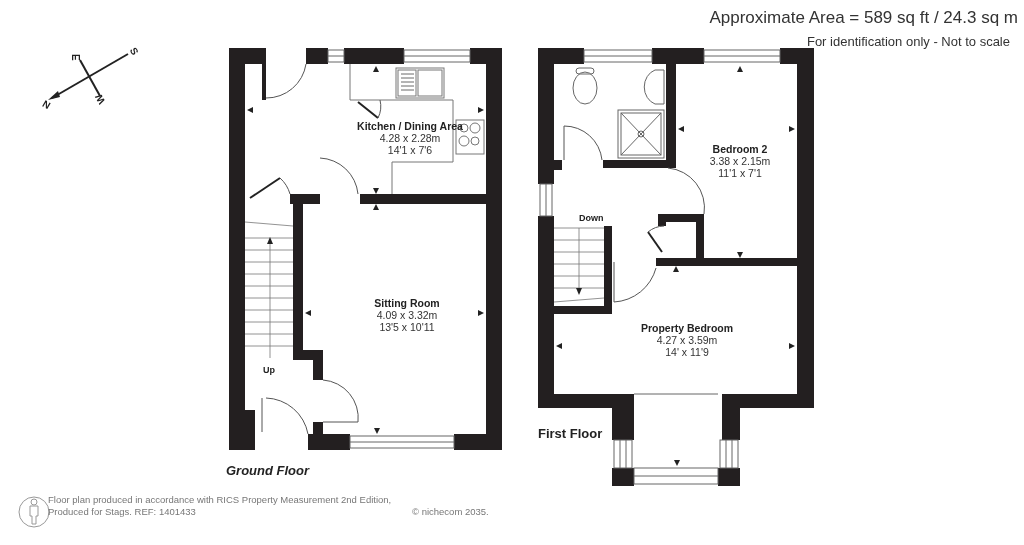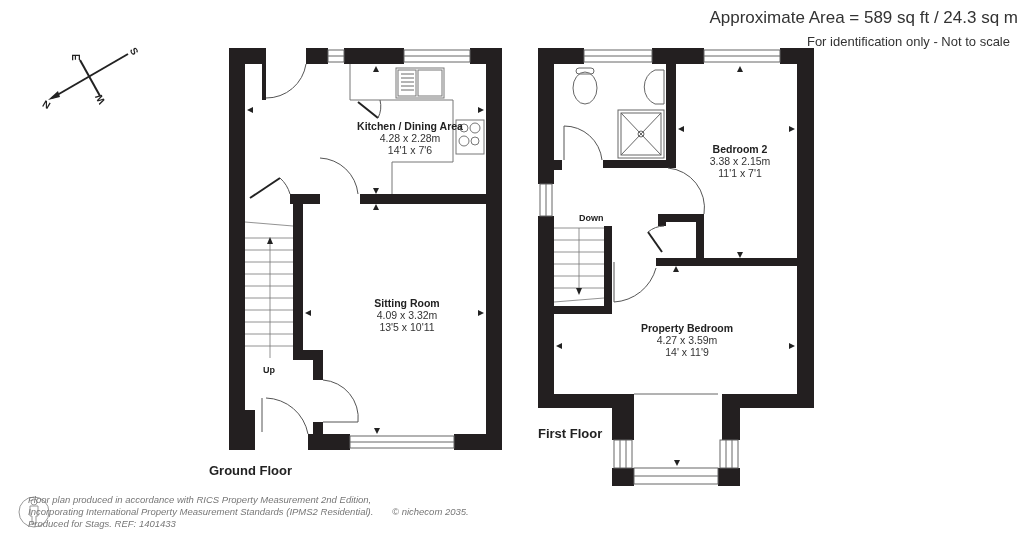--- a/index.html
+++ b/index.html
@@ -4,21 +4,21 @@
 <style>
   html,body{margin:0;padding:0;background:#fff;}
   body{width:1024px;height:545px;position:relative;overflow:hidden;font-family:"Liberation Sans",sans-serif;color:#222;}
   .abs{position:absolute;}
   .hdr-area{right:6px;top:8px;font-size:17px;color:#333;white-space:nowrap;}
   .hdr-note{right:14px;top:34px;font-size:13px;color:#333;white-space:nowrap;padding-left:37px;}
   .floor-label{font-size:13px;font-weight:bold;color:#222;white-space:nowrap;}
   .room-label{text-align:center;font-size:10.5px;color:#333;line-height:12px;white-space:nowrap;transform:translateX(-50%);}
   .room-label .nm{font-weight:bold;color:#222;}
   .small-label{font-size:9px;font-weight:bold;color:#222;}
-  .footer{left:28px;top:494px;font-size:9.5px;color:#777;line-height:12px;white-space:nowrap;font-style:italic;}
+  .footer{left:48px;top:494px;font-size:9.5px;color:#777;line-height:12px;white-space:nowrap;}
   .footer .copy{position:absolute;left:364px;top:12px;}
   svg{position:absolute;left:0;top:0;}
 </style>
 </head>
 <body>
 
 <div class="abs hdr-area">Approximate Area = 589 sq ft / 24.3 sq m</div>
 <div class="abs hdr-note">For identification only - Not to scale</div>
 
 <svg width="1024" height="545" viewBox="0 0 1024 545">
@@ -239,33 +239,32 @@
   <div class="nm">Kitchen / Dining Area</div>
   <div>4.28 x 2.28m</div>
   <div>14'1 x 7'6</div>
 </div>
 <div class="abs room-label" style="left:407px;top:297px;">
   <div class="nm">Sitting Room</div>
   <div>4.09 x 3.32m</div>
   <div>13'5 x 10'11</div>
 </div>
 <div class="abs small-label" style="left:263px;top:365px;">Up</div>
-<div class="abs floor-label" style="left:209px;top:463px;">Ground Floor</div>
+<div class="abs floor-label" style="left:226px;top:463px;font-style:italic;">Ground Floor</div>
 
 <div class="abs room-label" style="left:740px;top:143px;">
   <div class="nm">Bedroom 2</div>
   <div>3.38 x 2.15m</div>
   <div>11'1 x 7'1</div>
 </div>
 <div class="abs room-label" style="left:687px;top:322px;">
   <div class="nm">Property Bedroom</div>
   <div>4.27 x 3.59m</div>
   <div>14' x 11'9</div>
 </div>
 <div class="abs small-label" style="left:567px;top:213px;padding-left:12px;">Down</div>
 <div class="abs floor-label" style="left:512px;top:426px;margin-left:26px;">First Floor</div>
 
 <div class="abs footer">
   <div>Floor plan produced in accordance with RICS Property Measurement 2nd Edition,</div>
-  <div>Incorporating International Property Measurement Standards (IPMS2 Residential).</div>
   <div>Produced for Stags.   REF: 1401433</div>
   <span class="copy">© nichecom 2035.</span>
 </div>
 
 </body></html>

